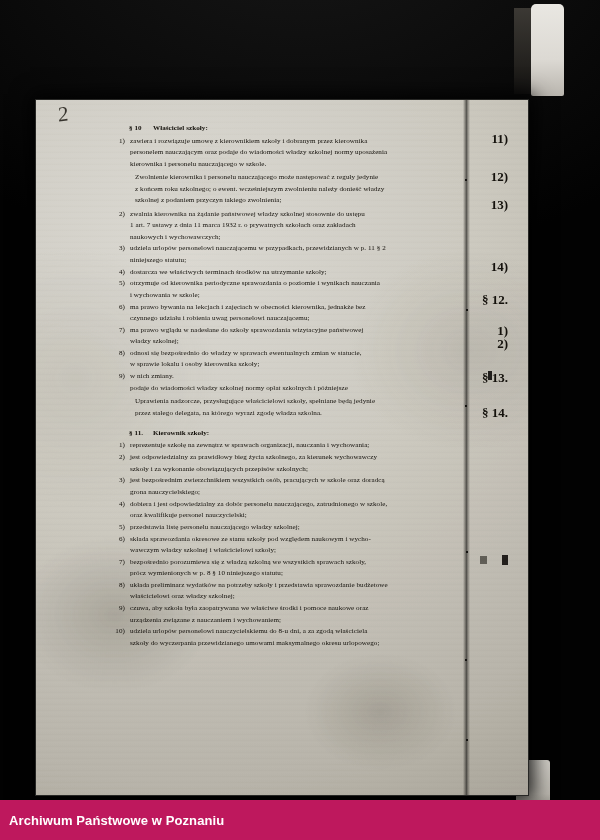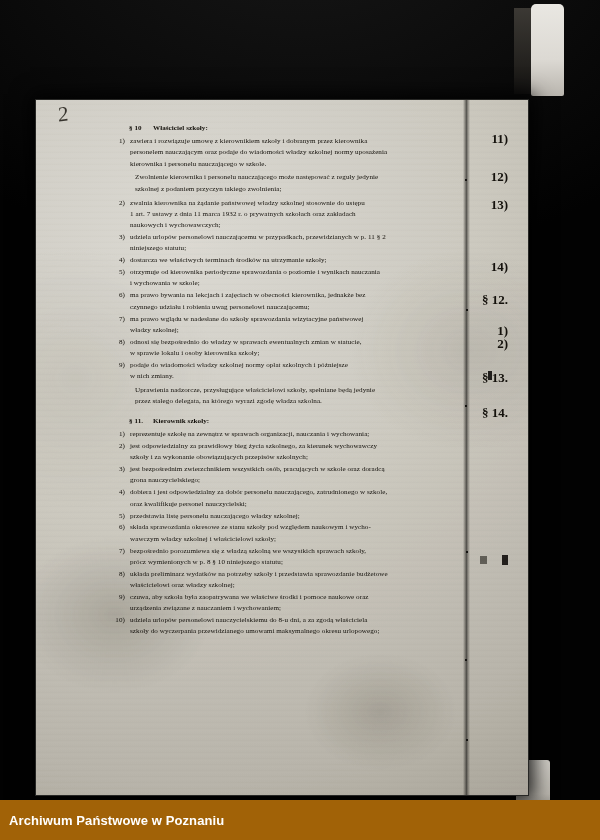--- a/index.html
+++ b/index.html
@@ -237,21 +237,21 @@
     opacity: 0.9;
   }
 
   
   #caption-bar {
     position: absolute;
     left: 0;
     bottom: 0;
     width: 600px;
     height: 40px;
-    background: #a16207;
+    background: #be185d;
     display: flex;
     align-items: center;
   }
   #caption-text {
     color: #ffffff;
     font-family: "Liberation Sans", sans-serif;
     font-size: 13px;
     font-weight: bold;
     padding-left: 9px;
     letter-spacing: 0.1px;
@@ -284,20 +284,21 @@
           <span class="clause-num">1)</span>
           <span class="clause-text">
             <span>zawiera i rozwiązuje umowę z kierownikiem szkoły i dobranym przez kierownika</span>
             <span>personelem nauczającym oraz podaje do wiadomości władzy szkolnej normy uposażenia</span>
             <span>kierownika i personelu nauczającego w szkole.</span>
           </span>
         </div>
 
         <div class="para">
           <span>Zwolnienie kierownika i personelu nauczającego może następować z reguły jedynie</span>
+          <span>z końcem roku szkolnego; o ewent. wcześniejszym zwolnieniu należy donieść władzy</span>
           <span>szkolnej z podaniem przyczyn takiego zwolnienia;</span>
         </div>
 
         <div class="clause">
           <span class="clause-num">2)</span>
           <span class="clause-text">
             <span>zwalnia kierownika na żądanie państwowej władzy szkolnej stosownie do ustępu</span>
             <span>1 art. 7 ustawy z dnia 11 marca 1932 r. o prywatnych szkołach oraz zakładach</span>
             <span>naukowych i wychowawczych;</span>
           </span>
@@ -346,22 +347,22 @@
           <span class="clause-num">8)</span>
           <span class="clause-text">
             <span>odnosi się bezpośrednio do władzy w sprawach ewentualnych zmian w statucie,</span>
             <span>w sprawie lokalu i osoby kierownika szkoły;</span>
           </span>
         </div>
 
         <div class="clause">
           <span class="clause-num">9)</span>
           <span class="clause-text">
+            <span>w nich zmiany.</span>
             <span>podaje do wiadomości władzy szkolnej normy opłat szkolnych i późniejsze</span>
-            <span>w nich zmiany.</span>
           </span>
         </div>
 
         <div class="para">
           <span>Uprawienia nadzorcze, przysługujące właścicielowi szkoły, spełniane będą jedynie</span>
           <span>przez stałego delegata, na którego wyrazi zgodę władza szkolna.</span>
         </div>
       </div>
 
       <div class="gap-m"></div>

